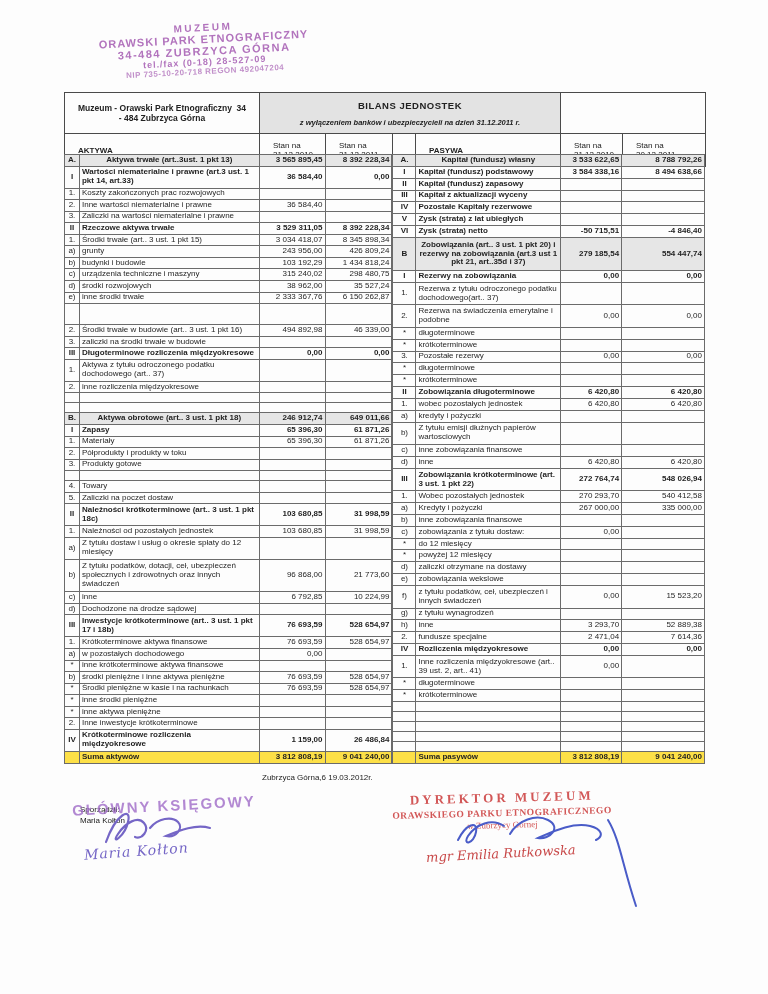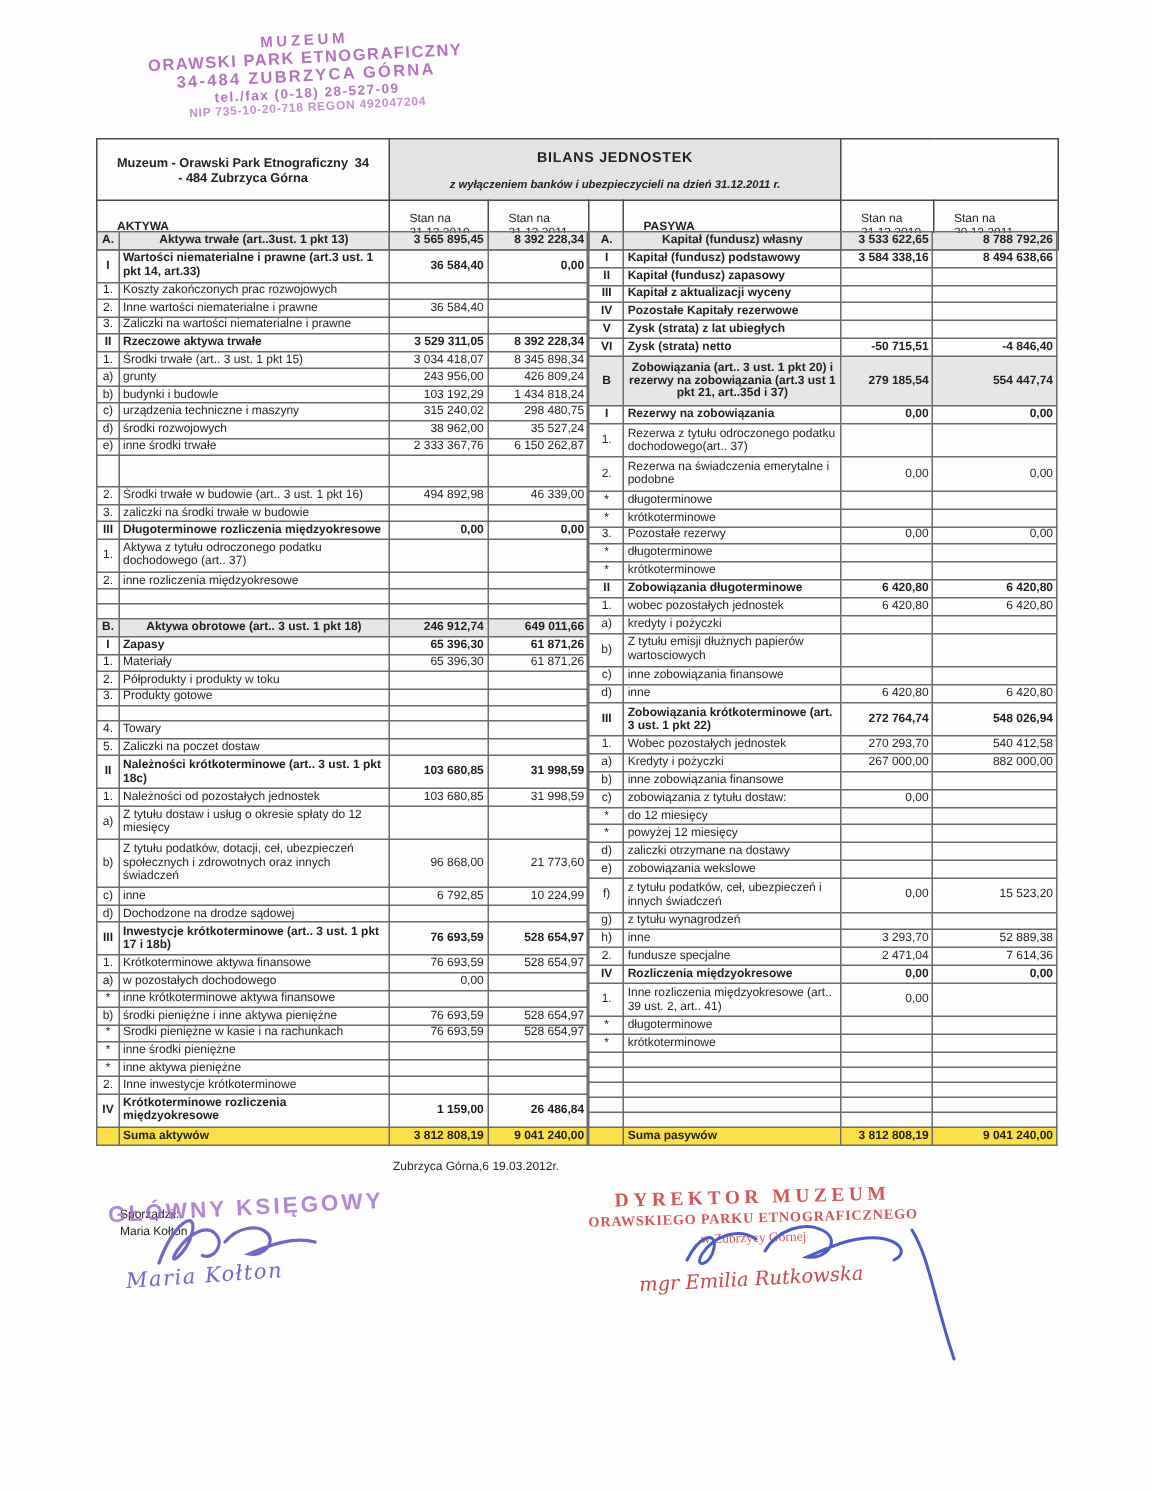--- a/index.html
+++ b/index.html
@@ -561,21 +561,21 @@
           <tr>
             <td class="no">1.</td>
             <td class="lbl">Wobec pozostałych jednostek</td>
             <td class="val">270 293,70</td>
             <td class="val">540 412,58</td>
           </tr>
           <tr>
             <td class="no">a)</td>
             <td class="lbl">Kredyty i pożyczki</td>
             <td class="val">267 000,00</td>
-            <td class="val">882 000,00</td>
+            <td class="val">335 000,00</td>
           </tr>
           <tr>
             <td class="no">b)</td>
             <td class="lbl">inne zobowiązania finansowe</td>
             <td class="val"></td>
             <td class="val"></td>
           </tr>
           <tr>
             <td class="no">c)</td>
             <td class="lbl">zobowiązania z tytułu dostaw:</td>

